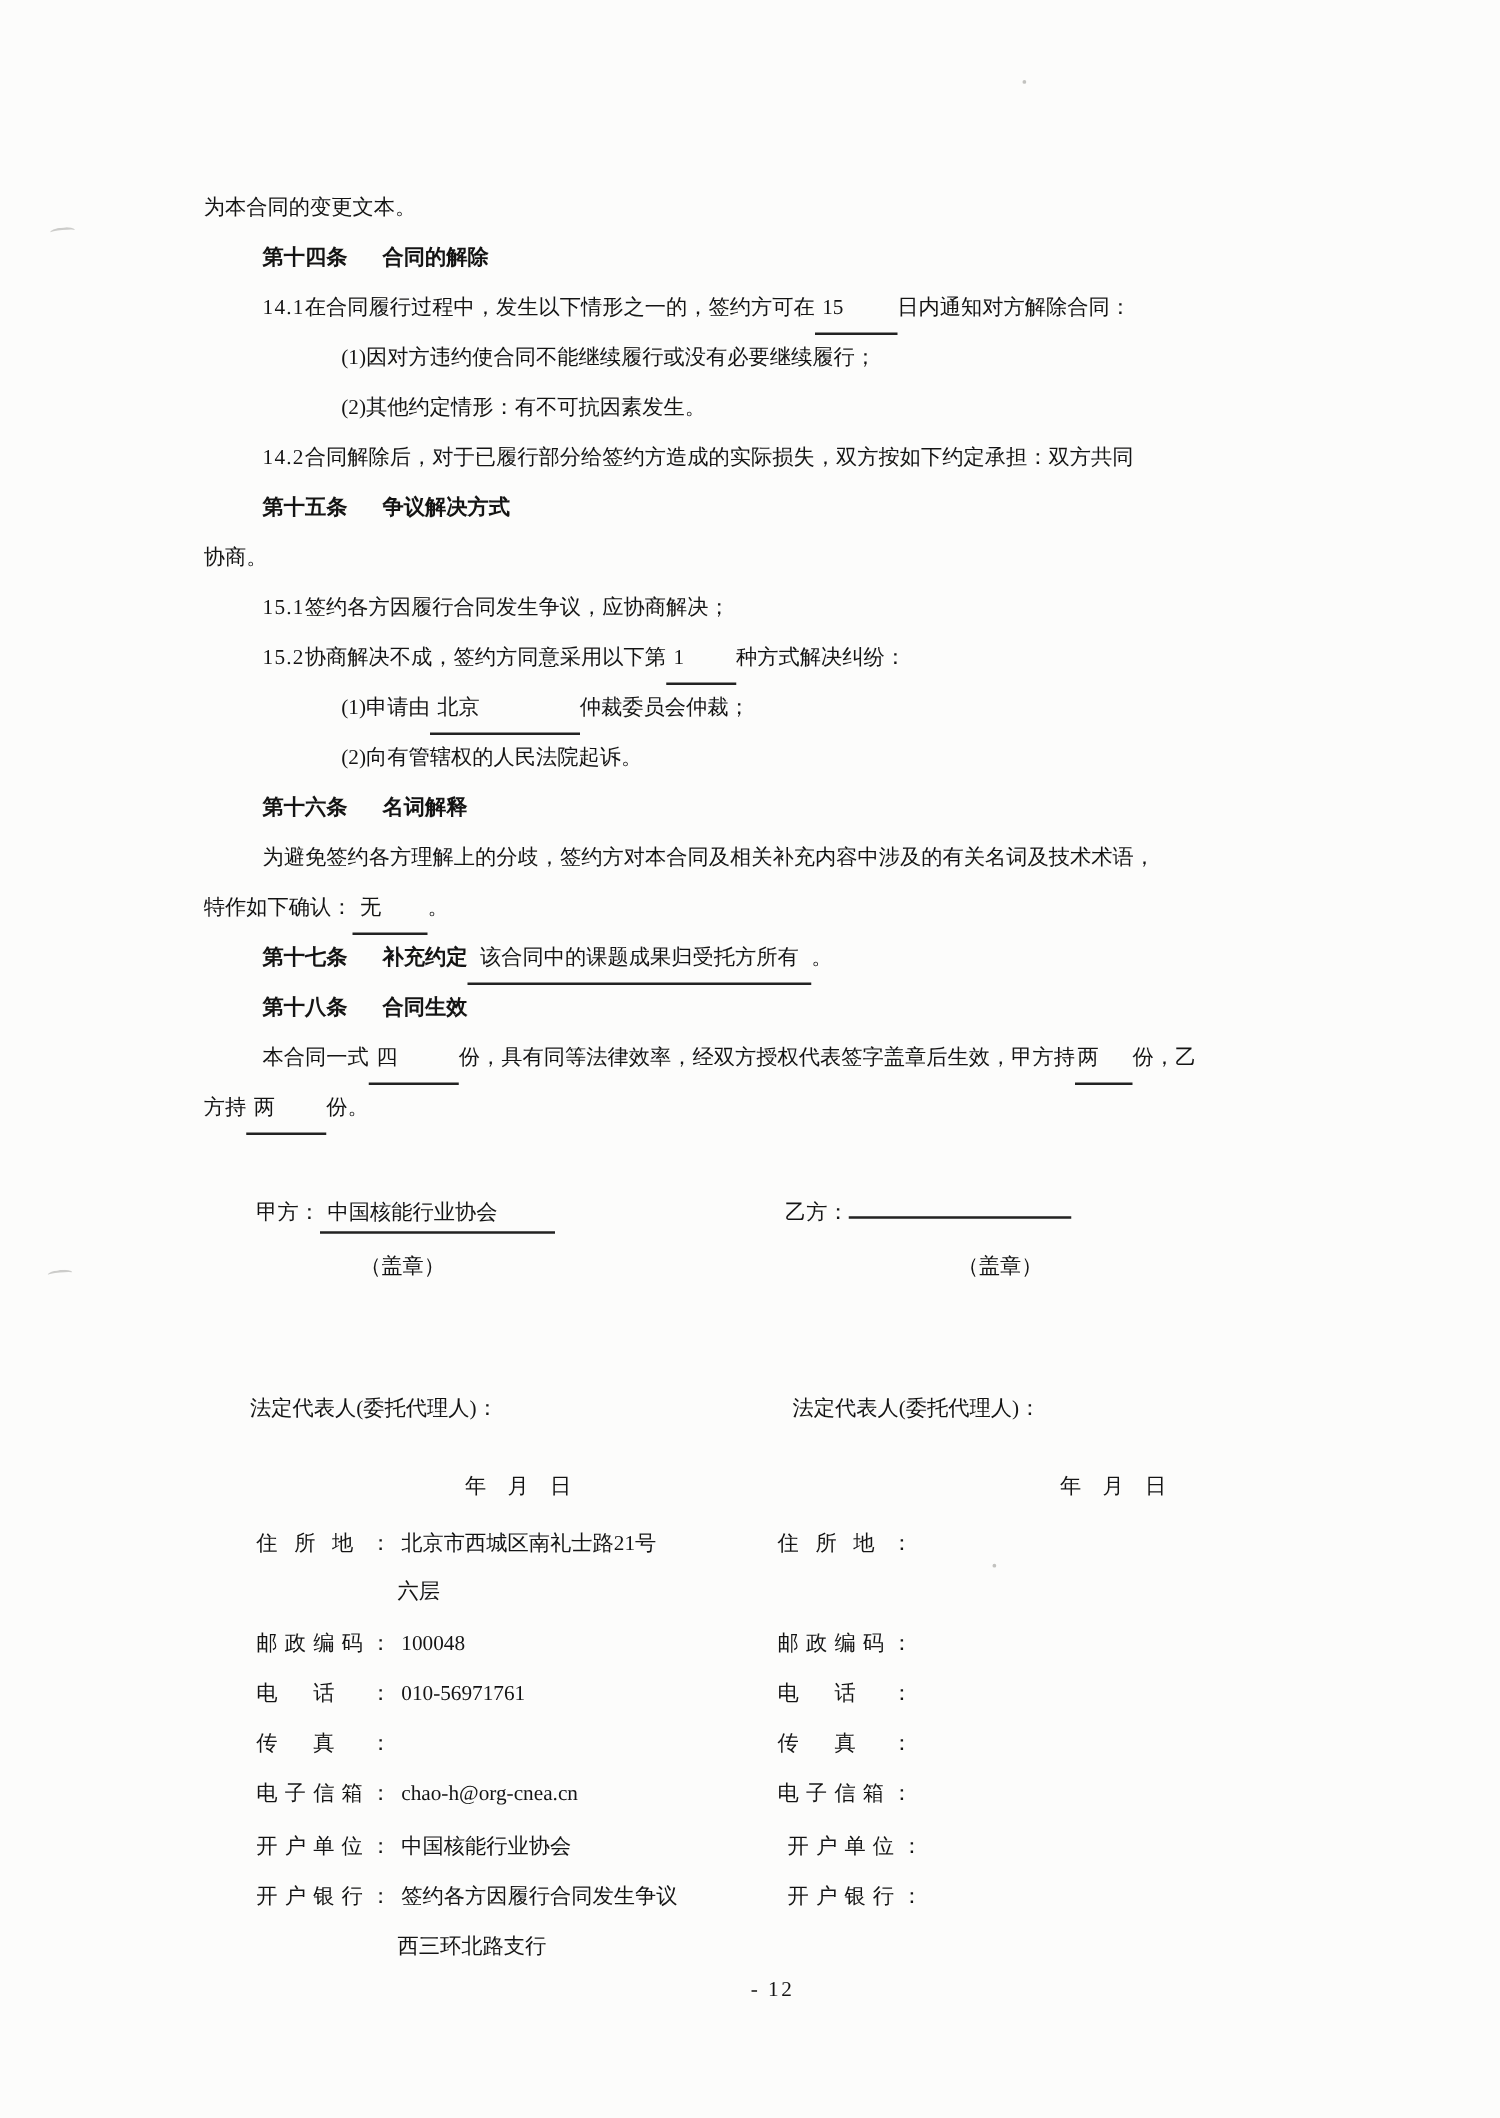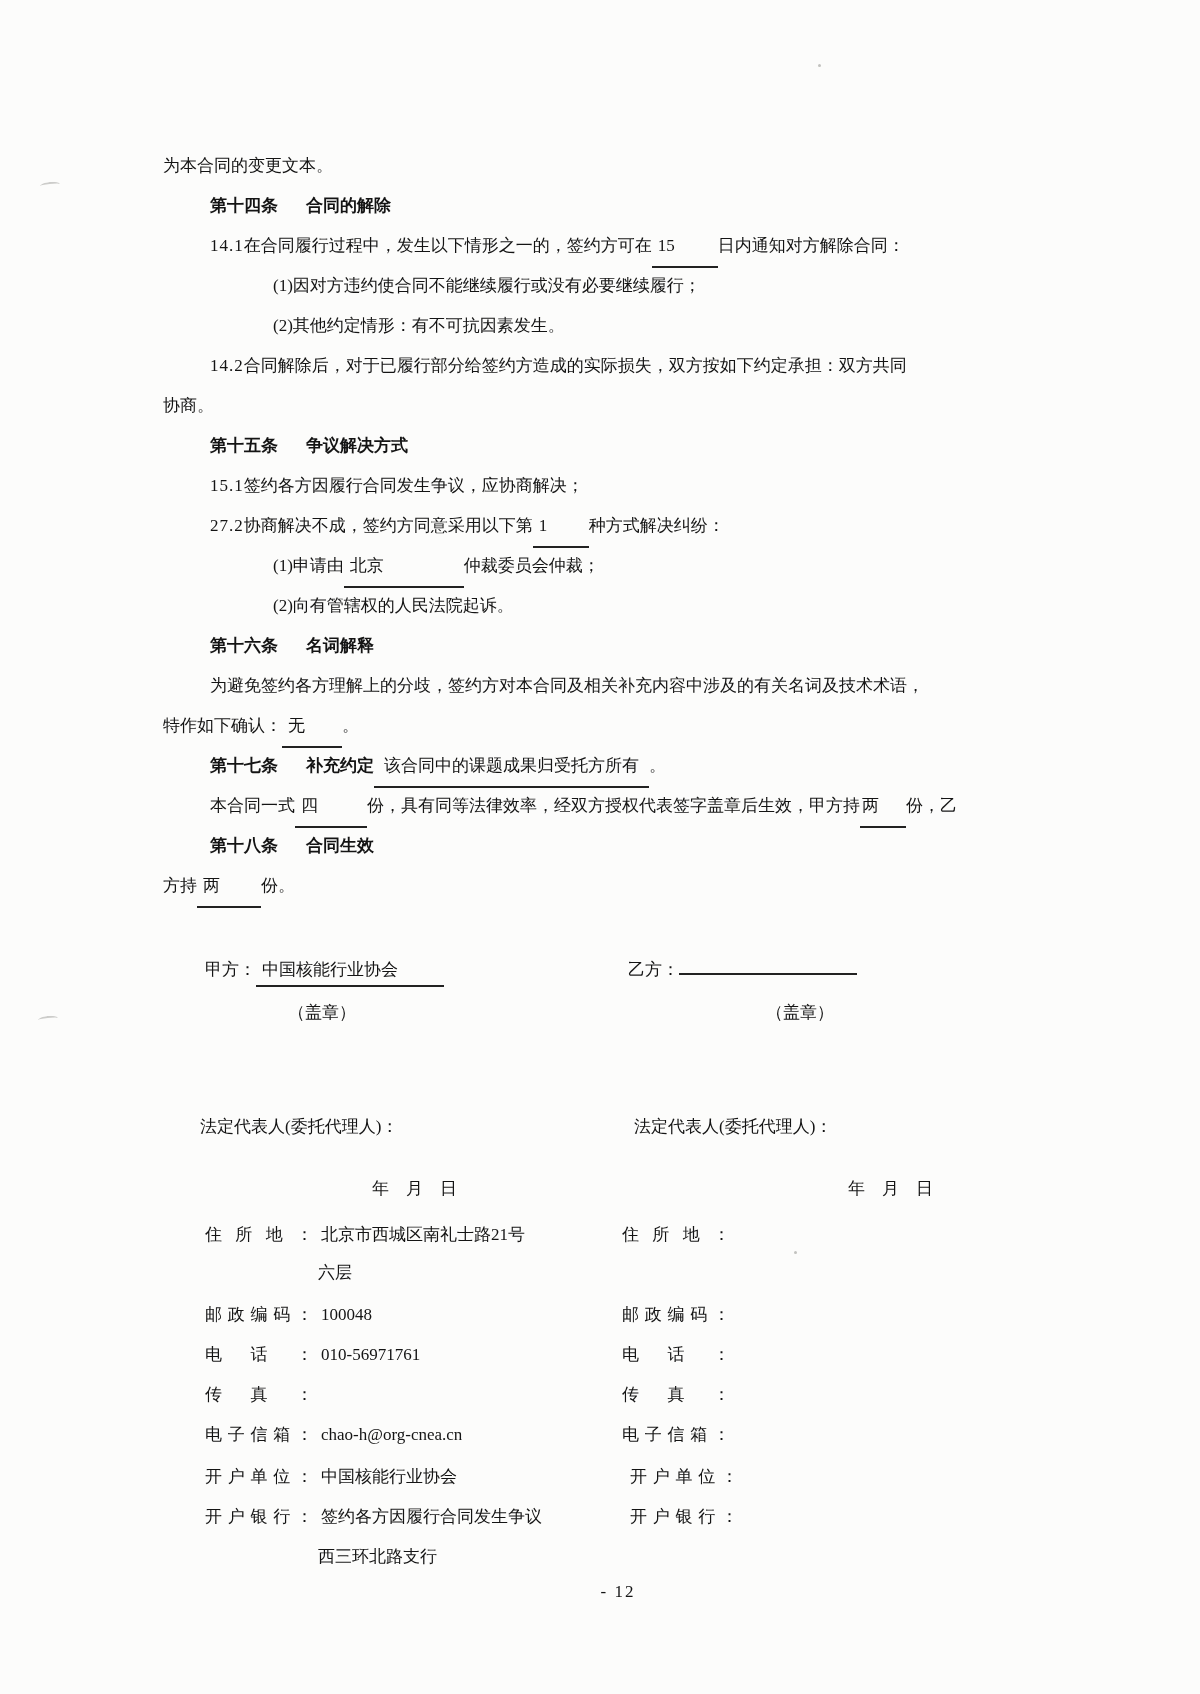--- a/index.html
+++ b/index.html
@@ -83,34 +83,34 @@
     </div>
 
     <div class="line ind2">
       <span>(2)其他约定情形：有不可抗因素发生。</span>
     </div>
 
     <div class="line ind1">
       <span class="inum">14.2</span><span>合同解除后，对于已履行部分给签约方造成的实际损失，双方按如下约定承担：双方共同</span>
     </div>
 
+    <div class="line ind1 h">
+      <span class="cnum">第十五条</span><span>争议解决方式</span>
+    </div>
+
     <div class="line">
       <span>协商。</span>
     </div>
 
-    <div class="line ind1 h">
-      <span class="cnum">第十五条</span><span>争议解决方式</span>
-    </div>
-
     <div class="line ind1">
       <span class="inum">15.1</span><span>签约各方因履行合同发生争议，应协商解决；</span>
     </div>
 
     <div class="line ind1">
-      <span class="inum">27.2</span><span>协商解决不成，签约方同意采用以下第</span><span class="blank w56">1</span><span>种方式解决纠纷：</span>
+      <span class="inum">15.2</span><span>协商解决不成，签约方同意采用以下第</span><span class="blank w56">1</span><span>种方式解决纠纷：</span>
     </div>
 
     <div class="line ind2">
       <span>(1)申请由</span><span class="blank w120">北京</span><span>仲裁委员会仲裁；</span>
     </div>
 
     <div class="line ind2">
       <span>(2)向有管辖权的人民法院起诉。</span>
     </div>
 
@@ -123,26 +123,26 @@
     </div>
 
     <div class="line">
       <span>特作如下确认：</span><span class="blank w60">无</span><span>。</span>
     </div>
 
     <div class="line ind1">
       <span class="h"><span class="cnum">第十七条</span><span>补充约定</span></span><span class="blank u17">该合同中的课题成果归受托方所有</span><span>。</span>
     </div>
 
+    <div class="line ind1 h">
+      <span class="cnum">第十八条</span><span>合同生效</span>
+    </div>
+
     <div class="line ind1">
       <span>本合同一式</span><span class="blank w72">四</span><span>份，具有同等法律效率，经双方授权代表签字盖章后生效，甲方持</span><span class="blank w46">两</span><span>份，乙</span>
-    </div>
-
-    <div class="line ind1 h">
-      <span class="cnum">第十八条</span><span>合同生效</span>
     </div>
 
     <div class="line">
       <span>方持</span><span class="blank w64">两</span><span>份。</span>
     </div>
 
   </div>
 
   <div class="sig">
 

